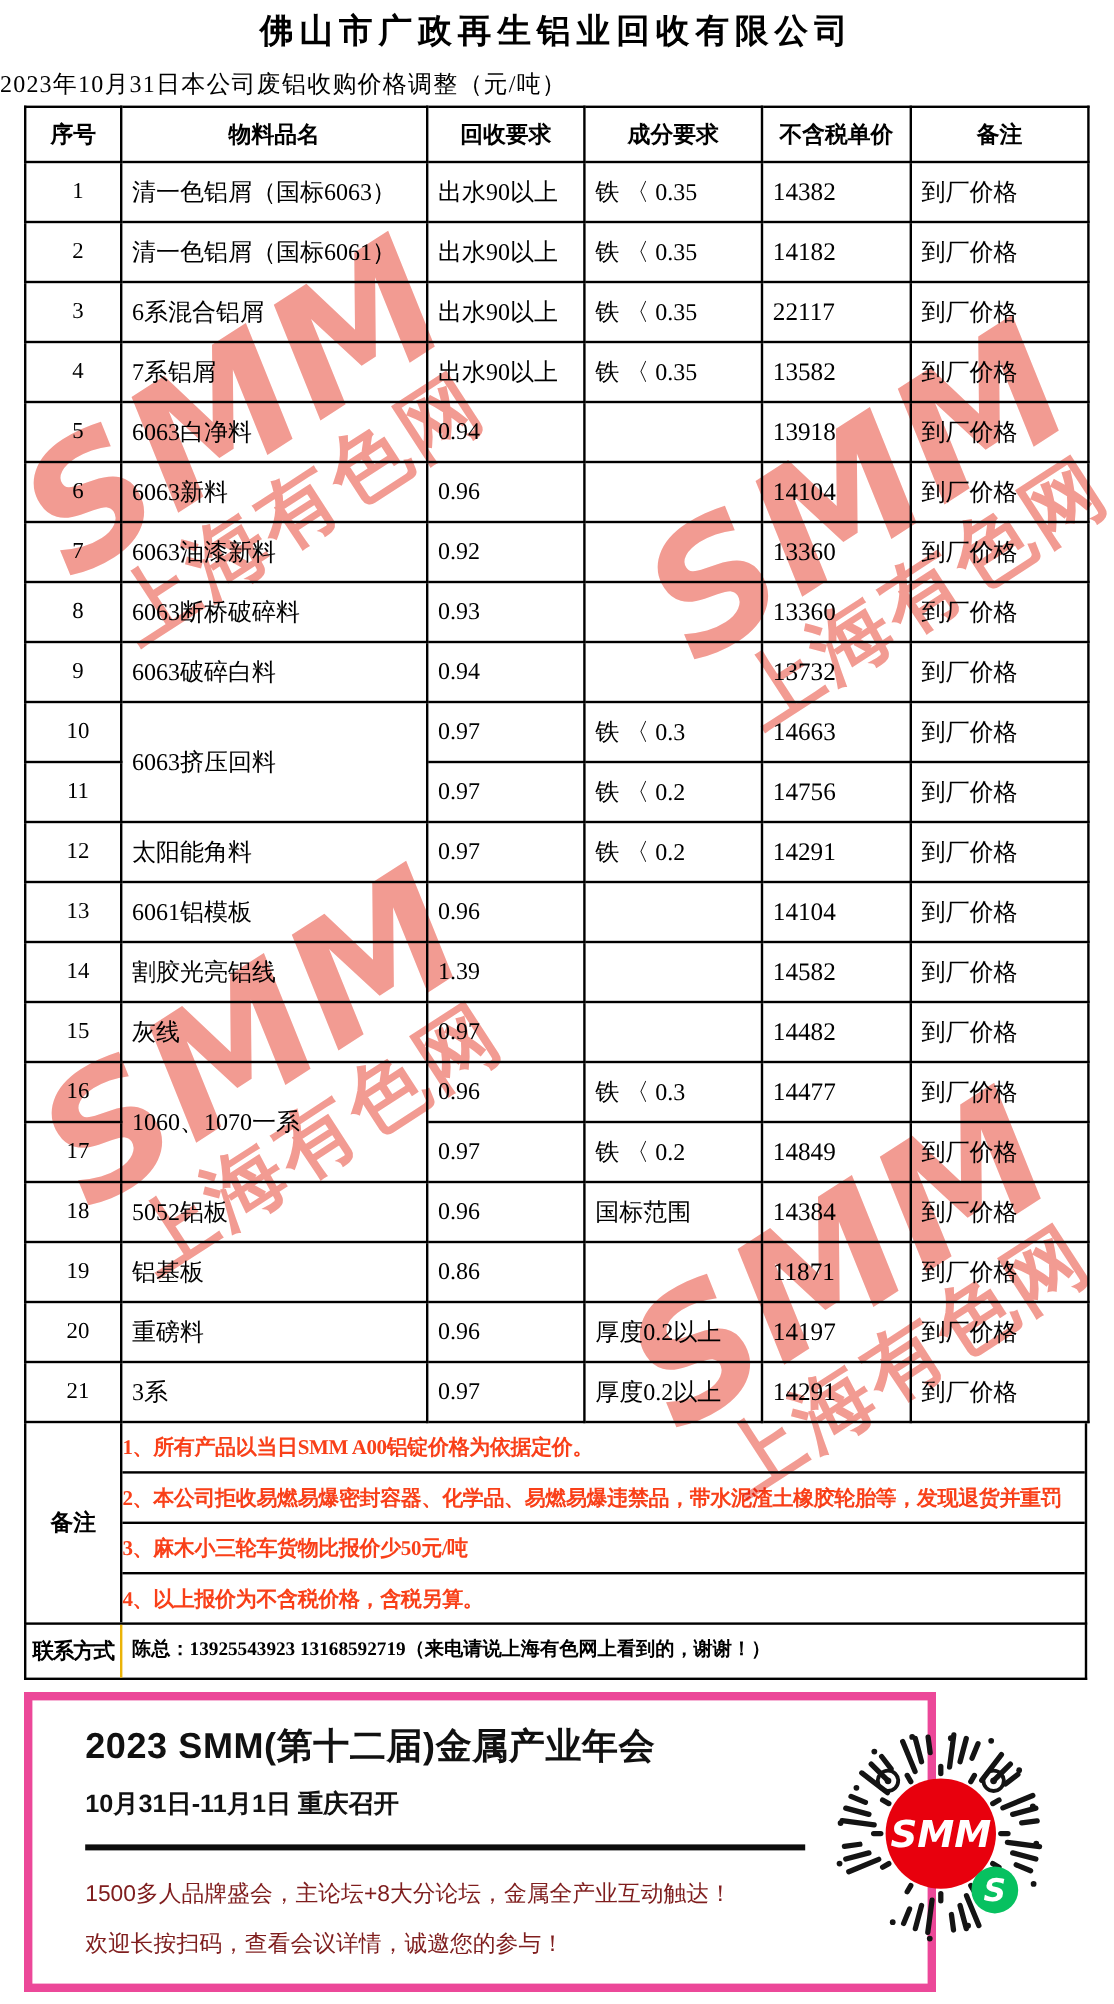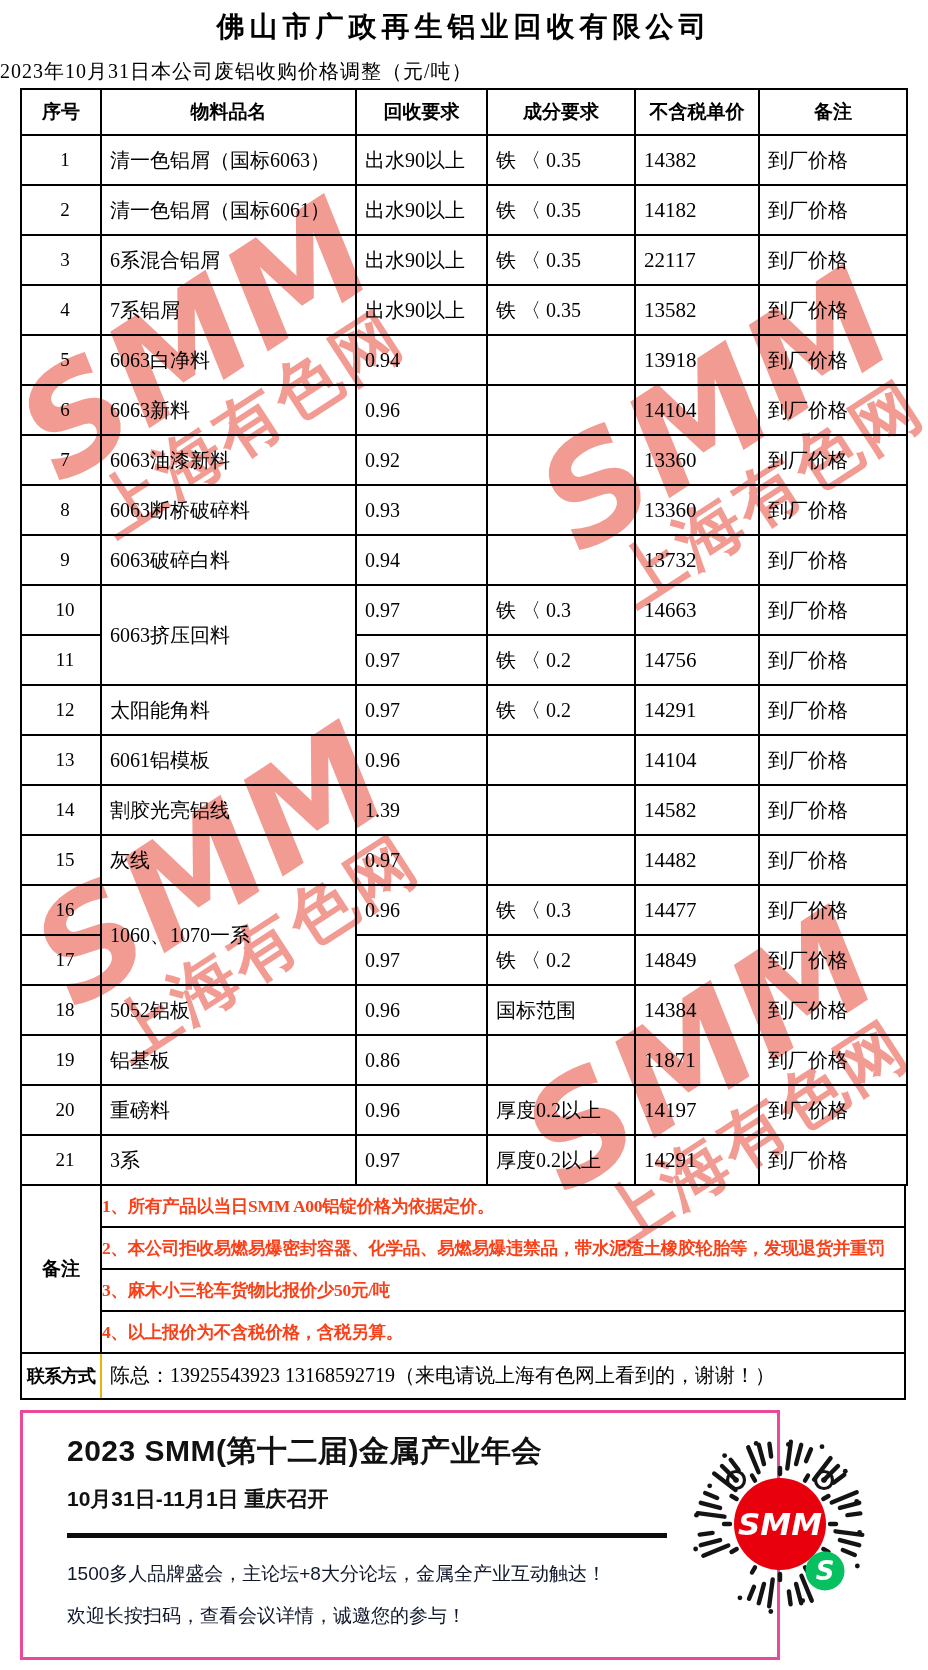--- a/index.html
+++ b/index.html
@@ -55,42 +55,42 @@
   .contact-row {
     display:flex; width:882px; margin-left:20px; height:44px;
     border:2px solid #000; border-top:0;
   }
   .contact-label {
     width:78px; border-right:2px solid #eab308; display:flex;
     align-items:center; justify-content:center;
     font-size:18px; font-weight:bold; letter-spacing:-1px;font-family:Liberation Serif, serif;
   }
   .contact-value {
-    flex:1; line-height:42px; padding-left:8px; font-size:20px; font-weight:normal;
+    flex:1; line-height:42px; padding-left:8px; font-size:16px; font-weight:bold;
     white-space:nowrap; overflow:hidden;
   }
   
   .banner {
     position:relative; box-sizing:border-box;
     width:760px; height:250px; margin:10px 0 0 20px;
-    border:3px solid #ec4899; background:#fff;
+    border:7px solid #ec4899; background:#fff;
     font-family:"Liberation Sans","DejaVu Sans",sans-serif;
   }
   .banner-title {
     position:absolute; left:44px; top:18px;
     font-size:30px; font-weight:900; color:#111; letter-spacing:0.5px;
   }
   .banner-sub {
     position:absolute; left:44px; top:72px;
     font-size:21px; font-weight:bold; color:#111;
   }
   .banner-divider {
     position:absolute; left:44px; top:120px; width:600px; height:5px; background:#0d0d0d;
   }
-  .banner-line { position:absolute; left:44px; font-size:19px; color:#0f172a; }
+  .banner-line { position:absolute; left:44px; font-size:19px; color:#7f1d1d; }
   .banner-line.l1 { top:148px; }
   .banner-line.l2 { top:190px; }
   .qr-wrap { position:absolute; left:664px; top:18px; width:186px; height:186px; }
   
   .wm {
     position:absolute; width:400px; text-align:center;
     transform:rotate(-33deg); pointer-events:none;
     mix-blend-mode:multiply; color:var(--wm-pink,#f29b92); z-index:5;
     font-family:"DejaVu Sans","Liberation Sans",sans-serif;
   }

